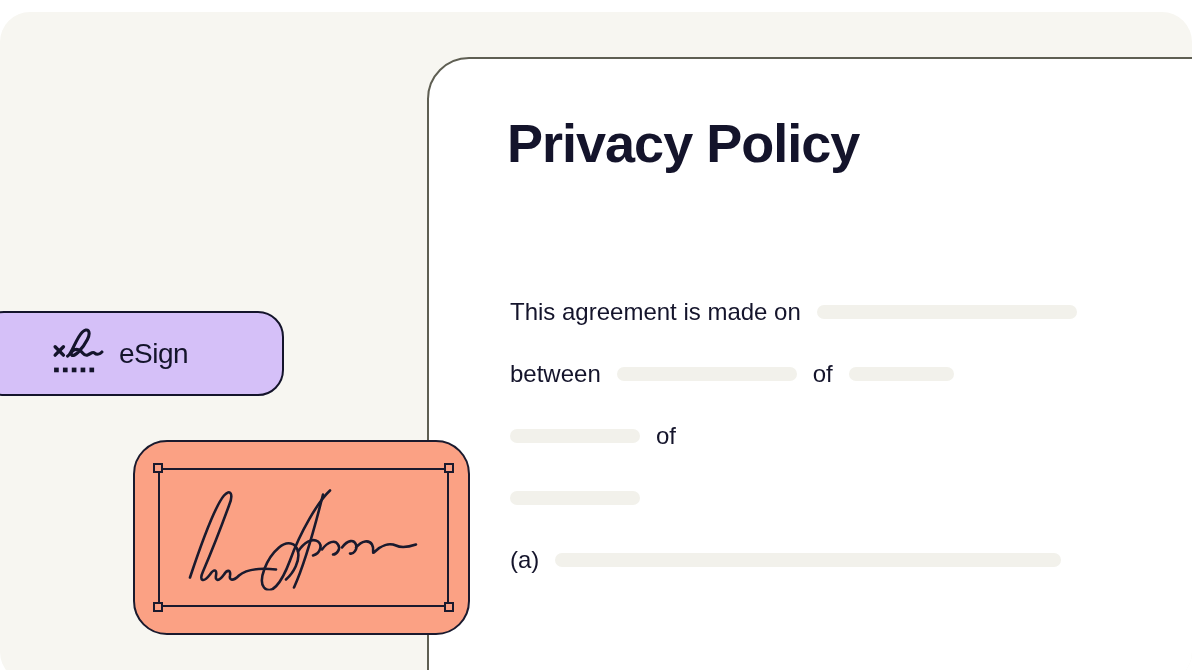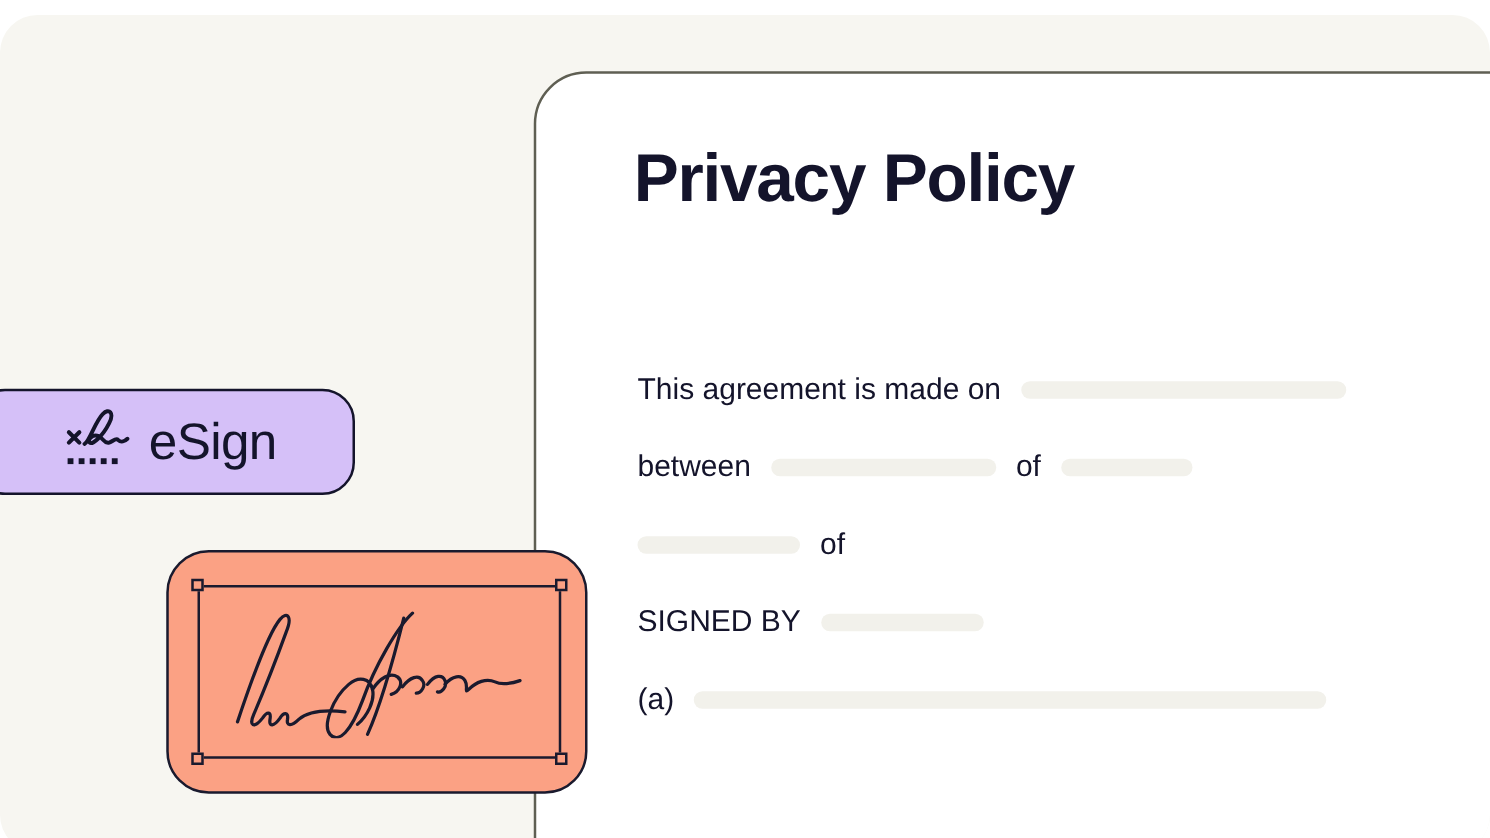--- a/index.html
+++ b/index.html
@@ -66,21 +66,21 @@
     background:#D5C0F8;
     border:2.5px solid #14142B;
     border-radius:26px;
     display:flex;
     align-items:center;
     padding-left:72px;
     gap:15px;
     cursor:pointer;
   }
   .esign-label{
-    font-size:41px;
+    font-size:28px;
     font-weight:500;
     color:#14142B;
     letter-spacing:-0.5px;
   }
 
   
   .signature-field{
     position:absolute;
     left:133px;top:428px;
     width:337px;height:195px;
@@ -128,21 +128,20 @@
         <span>between</span>
         <span class="bar bar-w180"></span>
         <span>of</span>
         <span class="bar bar-w105"></span>
       </div>
       <div class="doc-row">
         <span class="bar bar-w130"></span>
         <span>of</span>
       </div>
       <div class="doc-row">
-        <span>SIGNED BY</span>
         <span class="bar bar-w130"></span>
       </div>
       <div class="doc-row">
         <span>(a)</span>
         <span class="bar bar-w506"></span>
       </div>
     </div>
   </div>
 
   <div class="esign-badge">

